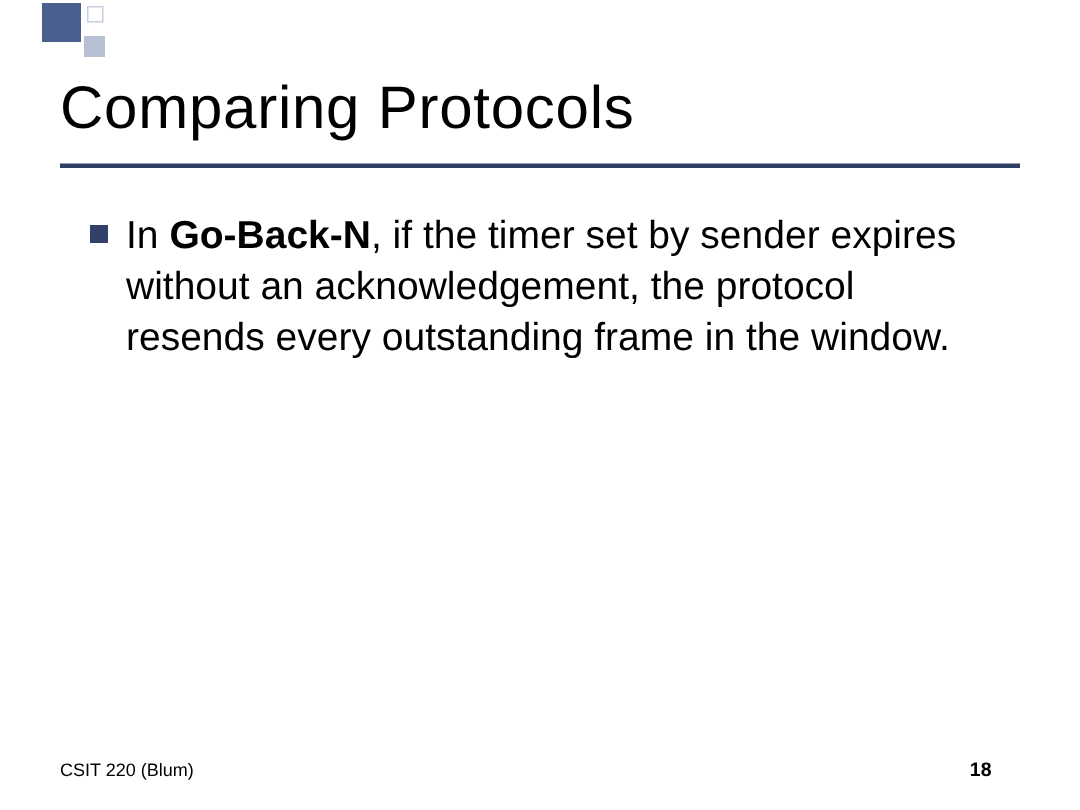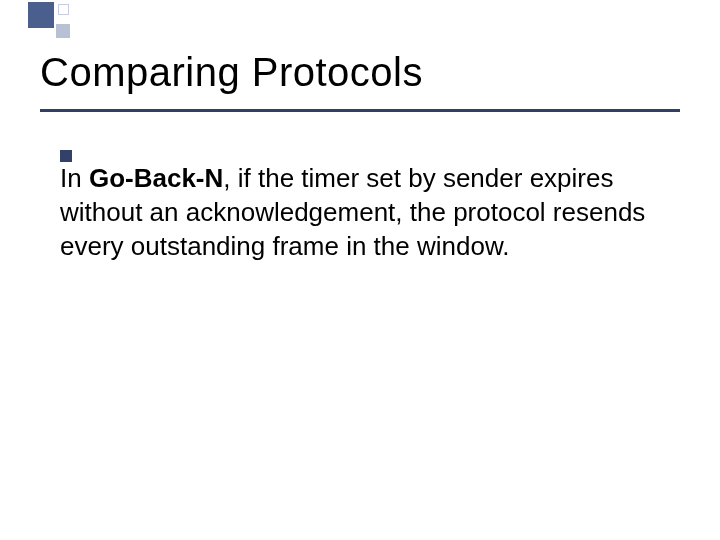--- a/index.html
+++ b/index.html
@@ -9,21 +9,21 @@
   .decor-top { position: absolute; top: 0; left: 0; }
   .sq-lg { position: absolute; top: 2px; left: 28px; width: 26px; height: 26px; background: #4b5f8e; }
   .sq-sm { position: absolute; top: 24px; left: 56px; width: 14px; height: 14px; background: #b8c0d4; }
   .sq-ln { position: absolute; top: 4px;  left: 58px; width: 11px; height: 11px; border: 1px solid #c8cde0; background: #fff; }
 
   .title-wrap { position: absolute; top: 50px; left: 40px; right: 40px; }
   .title { font-size: 40px; color: #000; letter-spacing: 0.5px; }
   .rule  { margin-top: 14px; width: 640px; height: 3px; background: #2f3f66; }
 
   .body  { position: absolute; top: 140px; left: 60px; width: 600px; }
-  .item  { display: flex; align-items: flex-start; margin-bottom: 6px; flex-direction: column; }
+  .item  { display: flex; align-items: flex-start; margin-bottom: 6px; }
   .bullet { flex: 0 0 auto; width: 12px; height: 12px; background: #33406a; margin-top: 10px; margin-right: 12px; }
   .text  { font-size: 26px; line-height: 1.3; color: #000; }
   .text b { font-weight: bold; }
 
   .footer { position: absolute; bottom: 20px; left: 40px; right: 30px; display: flex; justify-content: space-between; align-items: flex-end; }
   .foot-left  { font-size: 12px; color: #000; }
   .foot-right { font-size: 13px; font-weight: bold; color: #000; }
 </style>
 </head>
 <body>
@@ -43,14 +43,18 @@
 
   <div class="body">
     <div class="item">
       <div class="bullet"></div>
       <div class="text">
         <span>In </span><b>Go-Back-N</b><span>, if the timer set by sender expires without an acknowledgement, the protocol resends every outstanding frame in the window.</span>
       </div>
     </div>
   </div>
 
+  <div class="footer">
+    <div class="foot-left">CSIT 220 (Blum)</div>
+    <div class="foot-right">18</div>
+  </div>
 
 </div>
 
 </body></html>

